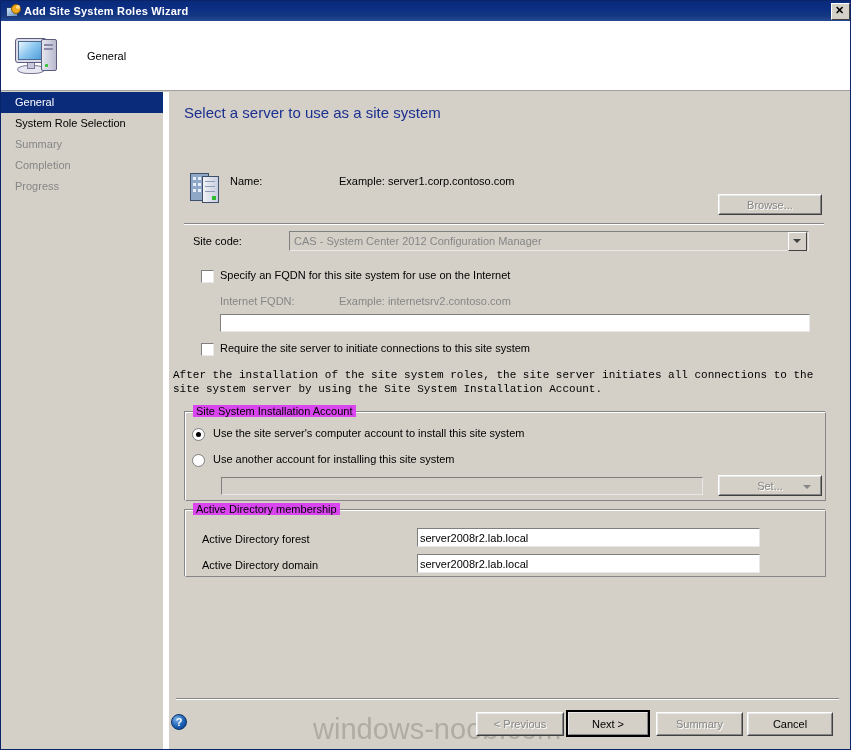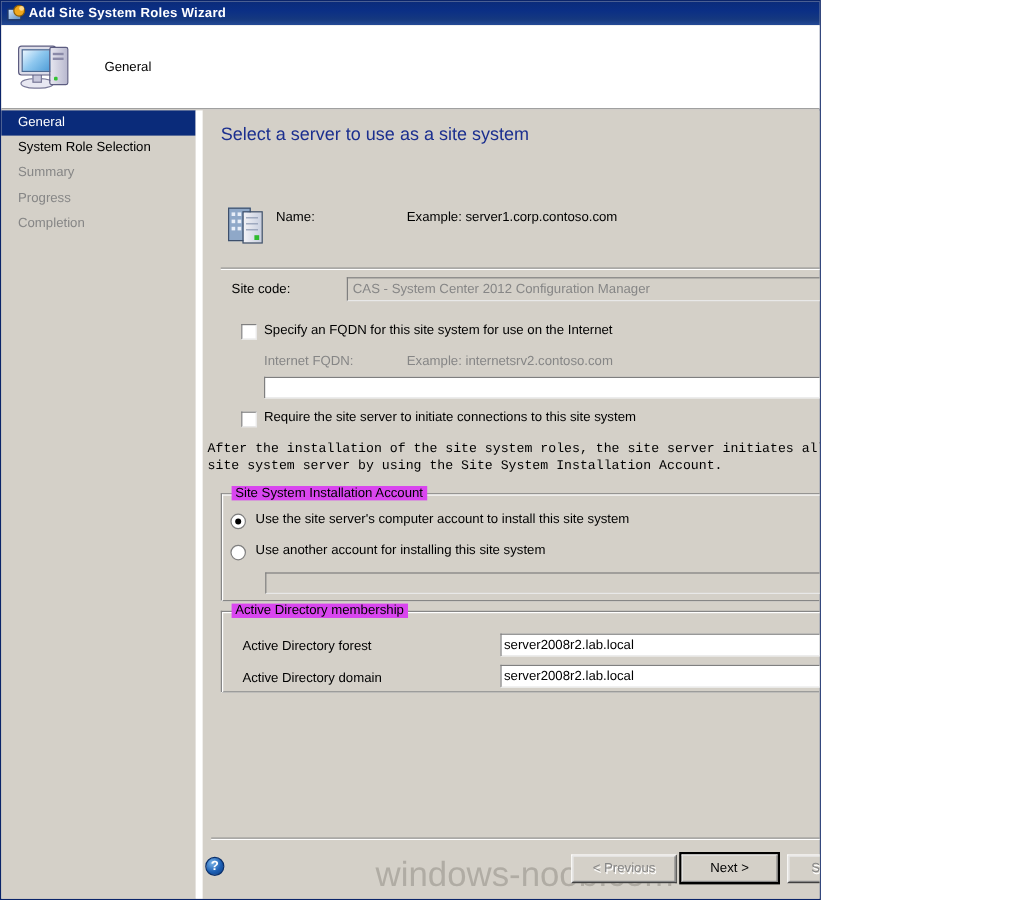--- a/index.html
+++ b/index.html
@@ -7,21 +7,21 @@
     padding: 0;
     background: #ffffff;
   }
   body {
     font-family: "Liberation Sans", sans-serif;
     font-size: 11px;
     color: #000000;
   }
   #window {
     position: relative;
-    width: 684px;
+    width: 851px;
     height: 750px;
     background: #d4d0c8;
     border: 1px solid #0a246a;
     box-sizing: border-box;
     overflow: hidden;
   }
 
   
   #titlebar {
     position: absolute;
@@ -477,22 +477,22 @@
         <div class="led"></div>
       </div>
     </div>
     <div id="header-title">General</div>
   </div>
 
   <div id="sidebar">
     <div class="nav-item active">General</div>
     <div class="nav-item">System Role Selection</div>
     <div class="nav-item disabled">Summary</div>
+    <div class="nav-item disabled">Completion</div>
     <div class="nav-item disabled">Progress</div>
-    <div class="nav-item disabled">Completion</div>
   </div>
   <div id="divider-v"></div>
 
   <div id="content">
 
     <div id="page-heading">Select a server to use as a site system</div>
 
     <div id="server-icon">
       <div class="back">
         <div class="win" style="left:2px;top:3px"></div>

